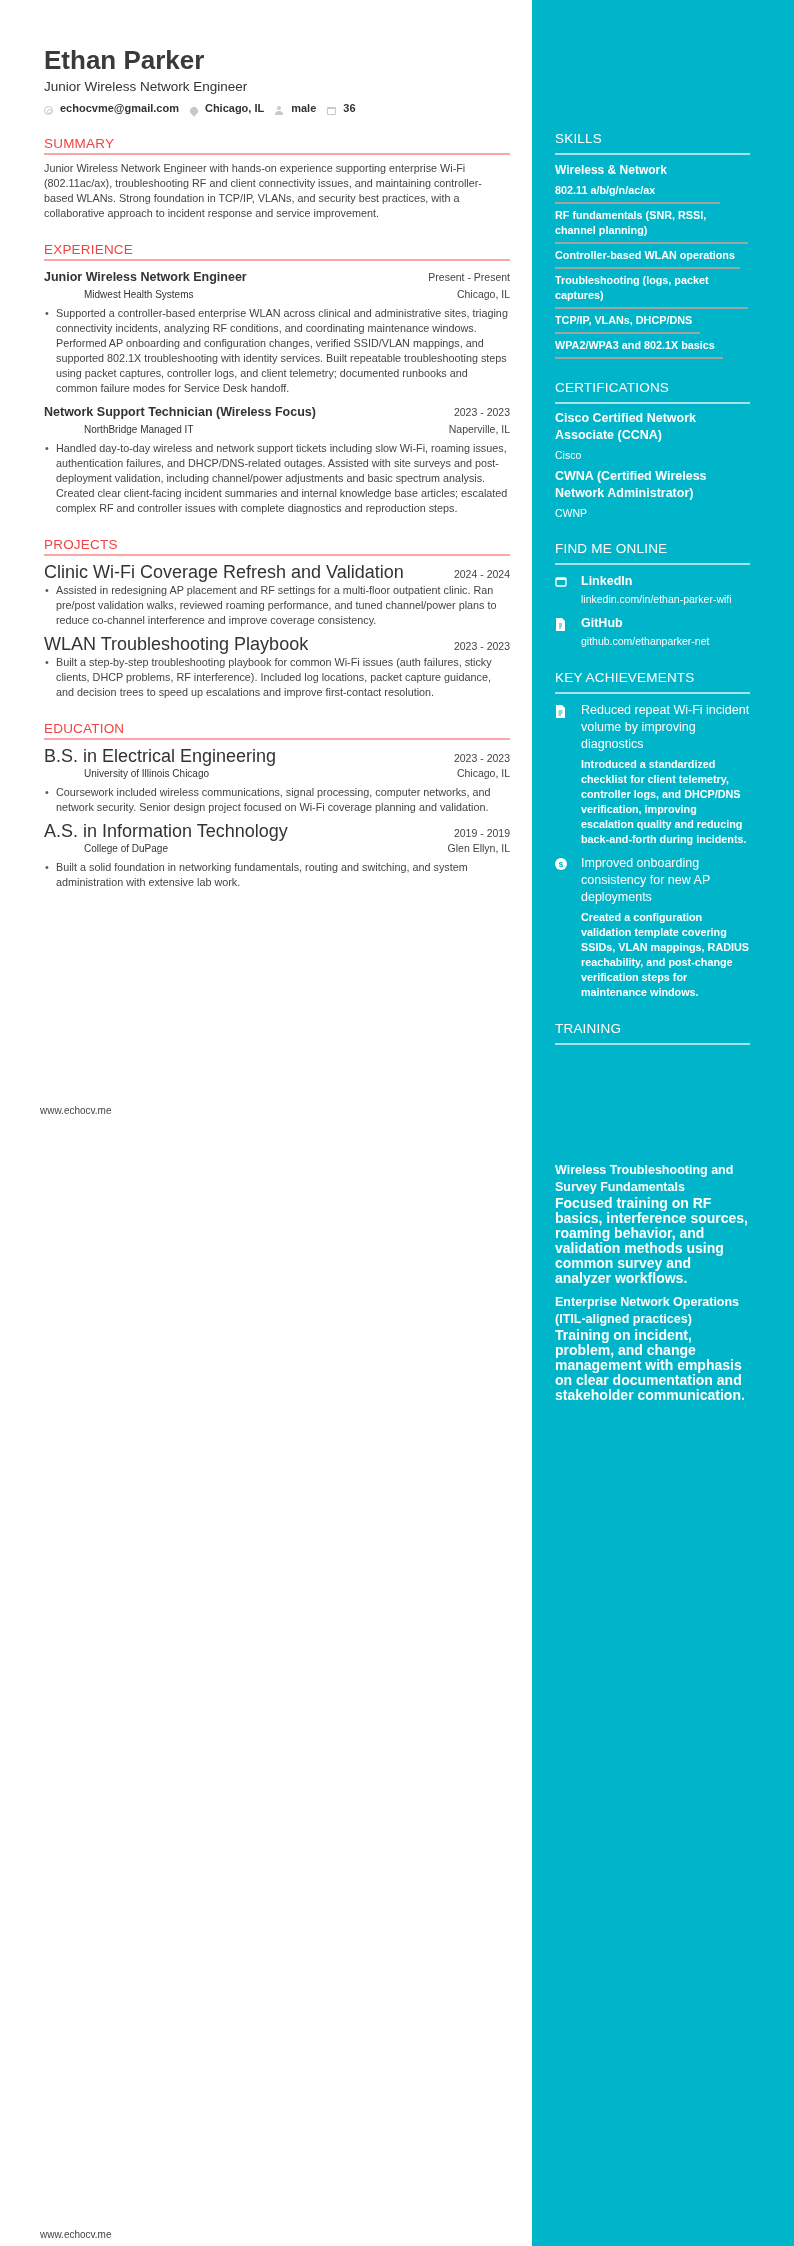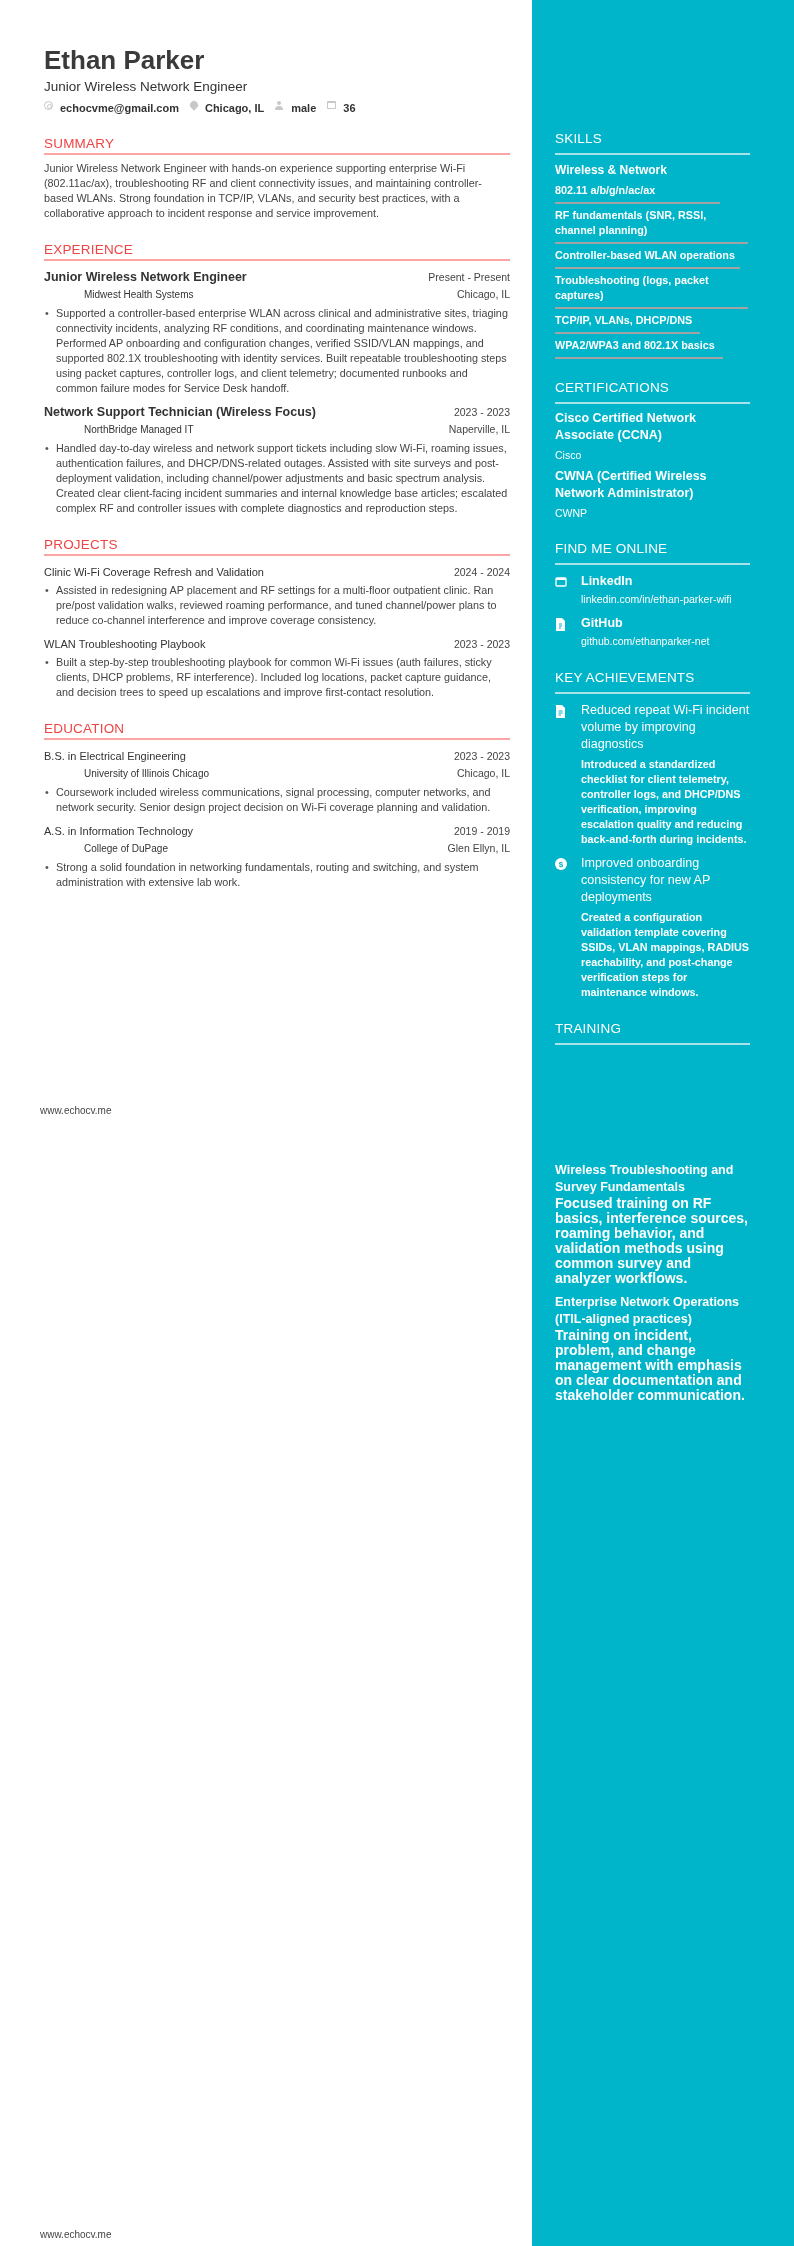--- a/index.html
+++ b/index.html
@@ -4,36 +4,36 @@
 <style>
   * { box-sizing: border-box; margin: 0; padding: 0; }
   html, body { width: 794px; height: 2246px; background: #ffffff; }
   body { position: relative; font-family: "Liberation Sans", sans-serif; color: #333333; overflow: hidden; }
   .sidebar-bg { position: absolute; left: 532px; top: 0; width: 262px; height: 2246px; background: #00b4c9; }
 
   .main { position: absolute; left: 44px; top: 44px; width: 466px; }
   .name { font-size: 26px; font-weight: bold; color: #3a3a3a; line-height: 32px; }
   .title { font-size: 13.5px; color: #333; margin-top: 2px; line-height: 18px; }
   .contacts { display: flex; align-items: center; margin-top: 5px; font-size: 11px; font-weight: bold; color: #333; line-height: 14px; }
-  .contact { display: flex; align-items: flex-start; margin-right: 11px; }
+  .contact { display: flex; align-items: flex-end; margin-right: 11px; }
   .contact .ic { width: 9px; height: 9px; margin-right: 7px; display: inline-block; position: relative; }
   .ic-email { border: 1px solid #c8c8c8; border-radius: 50%; }
   .ic-email::after { content: ""; position: absolute; left: 2px; top: 2px; width: 3px; height: 3px; border: 1px solid #c8c8c8; border-radius: 50%; }
   .ic-pin { background: #c8c8c8; border-radius: 50% 50% 50% 0; transform: rotate(-45deg); width: 8px !important; height: 8px !important; }
   .ic-person::before { content: ""; position: absolute; left: 2px; top: 0; width: 4px; height: 4px; background: #c8c8c8; border-radius: 50%; }
   .ic-person::after { content: ""; position: absolute; left: 0; top: 5px; width: 8px; height: 4px; background: #c8c8c8; border-radius: 4px 4px 0 0; }
   .ic-cal { border: 1px solid #c8c8c8; border-top-width: 2px; border-radius: 1px; height: 8px !important; }
 
   .section { margin-top: 20px; }
   .sec-head { font-size: 13.5px; color: #ef4444; letter-spacing: 0.2px; line-height: 18px; padding-bottom: 0; border-bottom: 2px solid #fca5a5; }
   .summary { font-size: 10.8px; line-height: 15px; color: #444; margin-top: 6px; }
   .entry { margin-top: 7px; }
   .row { display: flex; justify-content: space-between; align-items: baseline; }
   .role { font-size: 12.5px; font-weight: bold; color: #333; line-height: 18px; }
-  .role-n { font-size: 11px; color: #333; line-height: 18px; }
+  .role-n { font-size: 18px; color: #333; line-height: 18px; }
   .date { font-size: 10.5px; color: #444; }
   .org { font-size: 10px; color: #333; line-height: 18px; margin-left: 40px; }
   .loc { font-size: 10.5px; color: #444; }
   ul.bullets { list-style: none; margin-top: 2px; }
   ul.bullets li { position: relative; padding-left: 12px; font-size: 10.8px; line-height: 15px; color: #444; }
   ul.bullets li::before { content: "•"; position: absolute; left: 1px; top: 0; color: #555; }
 
   .footer { position: absolute; left: 40px; font-size: 10px; color: #444; }
 
   .side { position: absolute; left: 555px; top: 130px; width: 195px; color: #ffffff; }
@@ -145,34 +145,34 @@
     <div class="entry">
       <div class="row">
         <span class="role-n">B.S. in Electrical Engineering</span>
         <span class="date">2023 - 2023</span>
       </div>
       <div class="row">
         <span class="org">University of Illinois Chicago</span>
         <span class="loc">Chicago, IL</span>
       </div>
       <ul class="bullets">
-          <li>Coursework included wireless communications, signal processing, computer networks, and network security. Senior design project decision on Wi-Fi coverage planning and validation.</li>
+          <li>Coursework included wireless communications, signal processing, computer networks, and network security. Senior design project focused on Wi-Fi coverage planning and validation.</li>
         </ul>
     </div>
     <div class="entry">
       <div class="row">
         <span class="role-n">A.S. in Information Technology</span>
         <span class="date">2019 - 2019</span>
       </div>
       <div class="row">
         <span class="org">College of DuPage</span>
         <span class="loc">Glen Ellyn, IL</span>
       </div>
       <ul class="bullets">
-          <li>Strong a solid foundation in networking fundamentals, routing and switching, and system administration with extensive lab work.</li>
+          <li>Built a solid foundation in networking fundamentals, routing and switching, and system administration with extensive lab work.</li>
         </ul>
     </div>
   </div>
 </div>
 
 <div class="footer" style="top:1105px;">www.echocv.me</div>
 <div class="footer" style="top:2229px;">www.echocv.me</div>
 
 <div class="side">
   <div>

